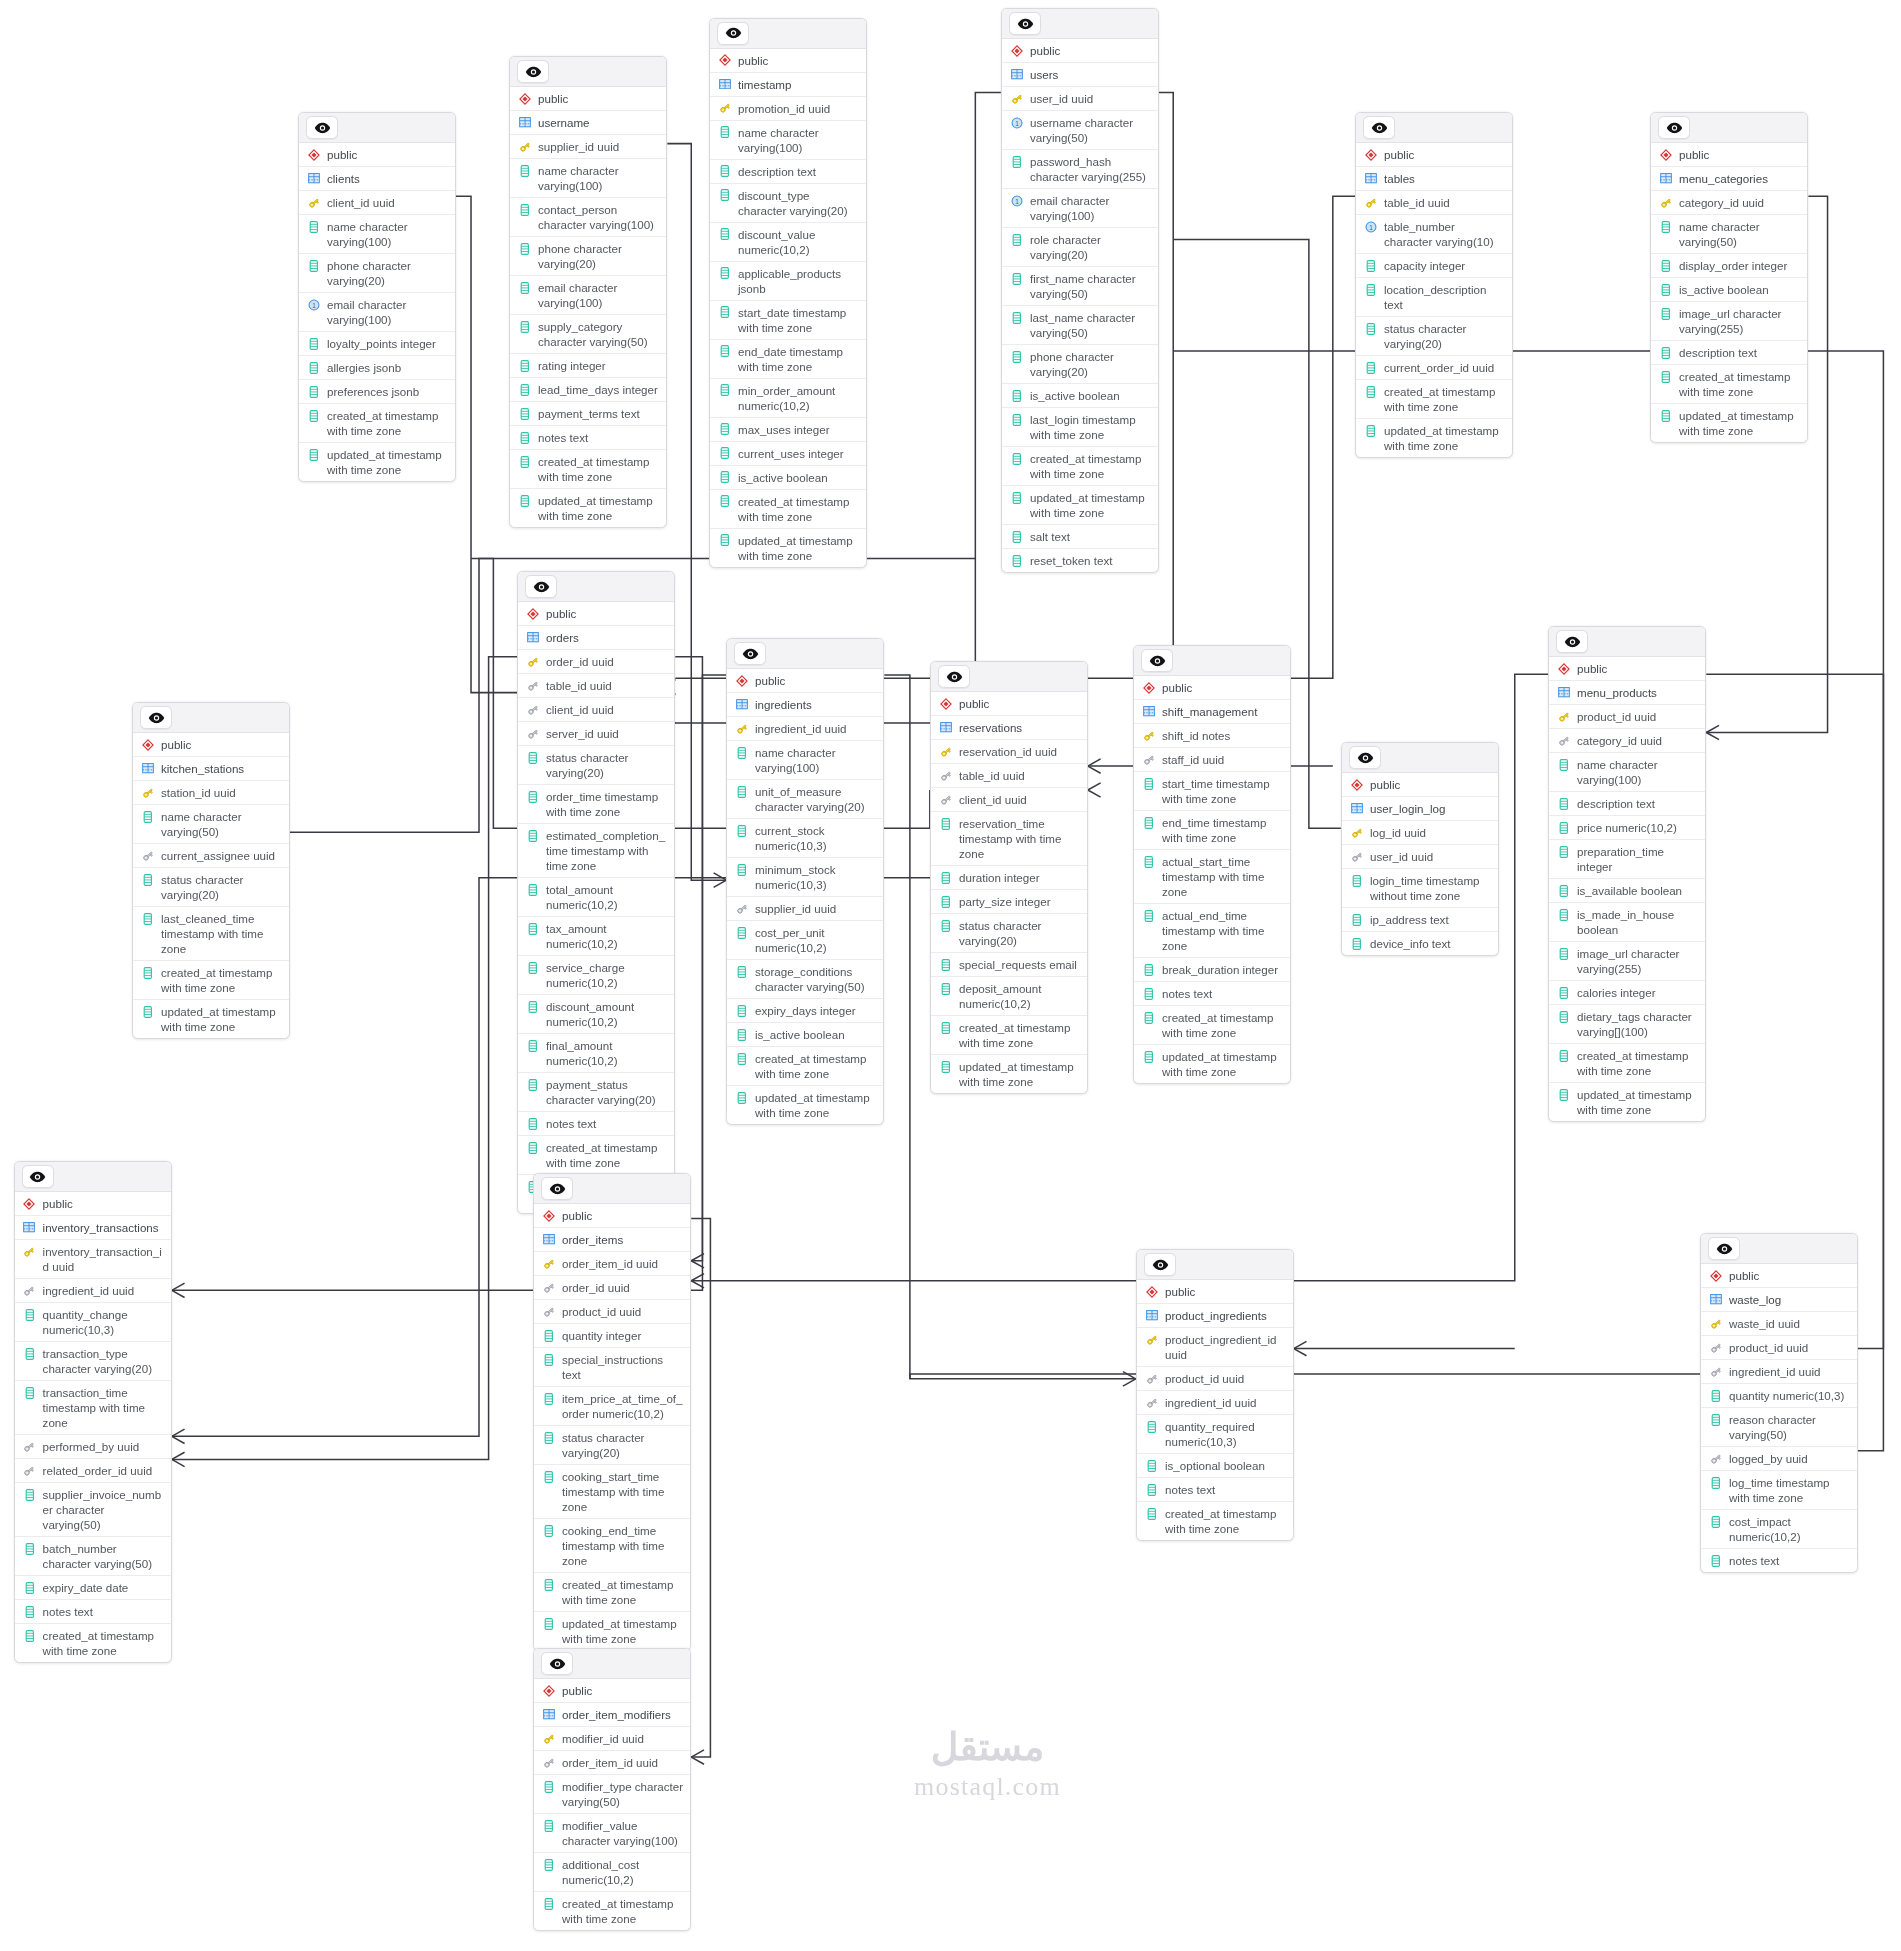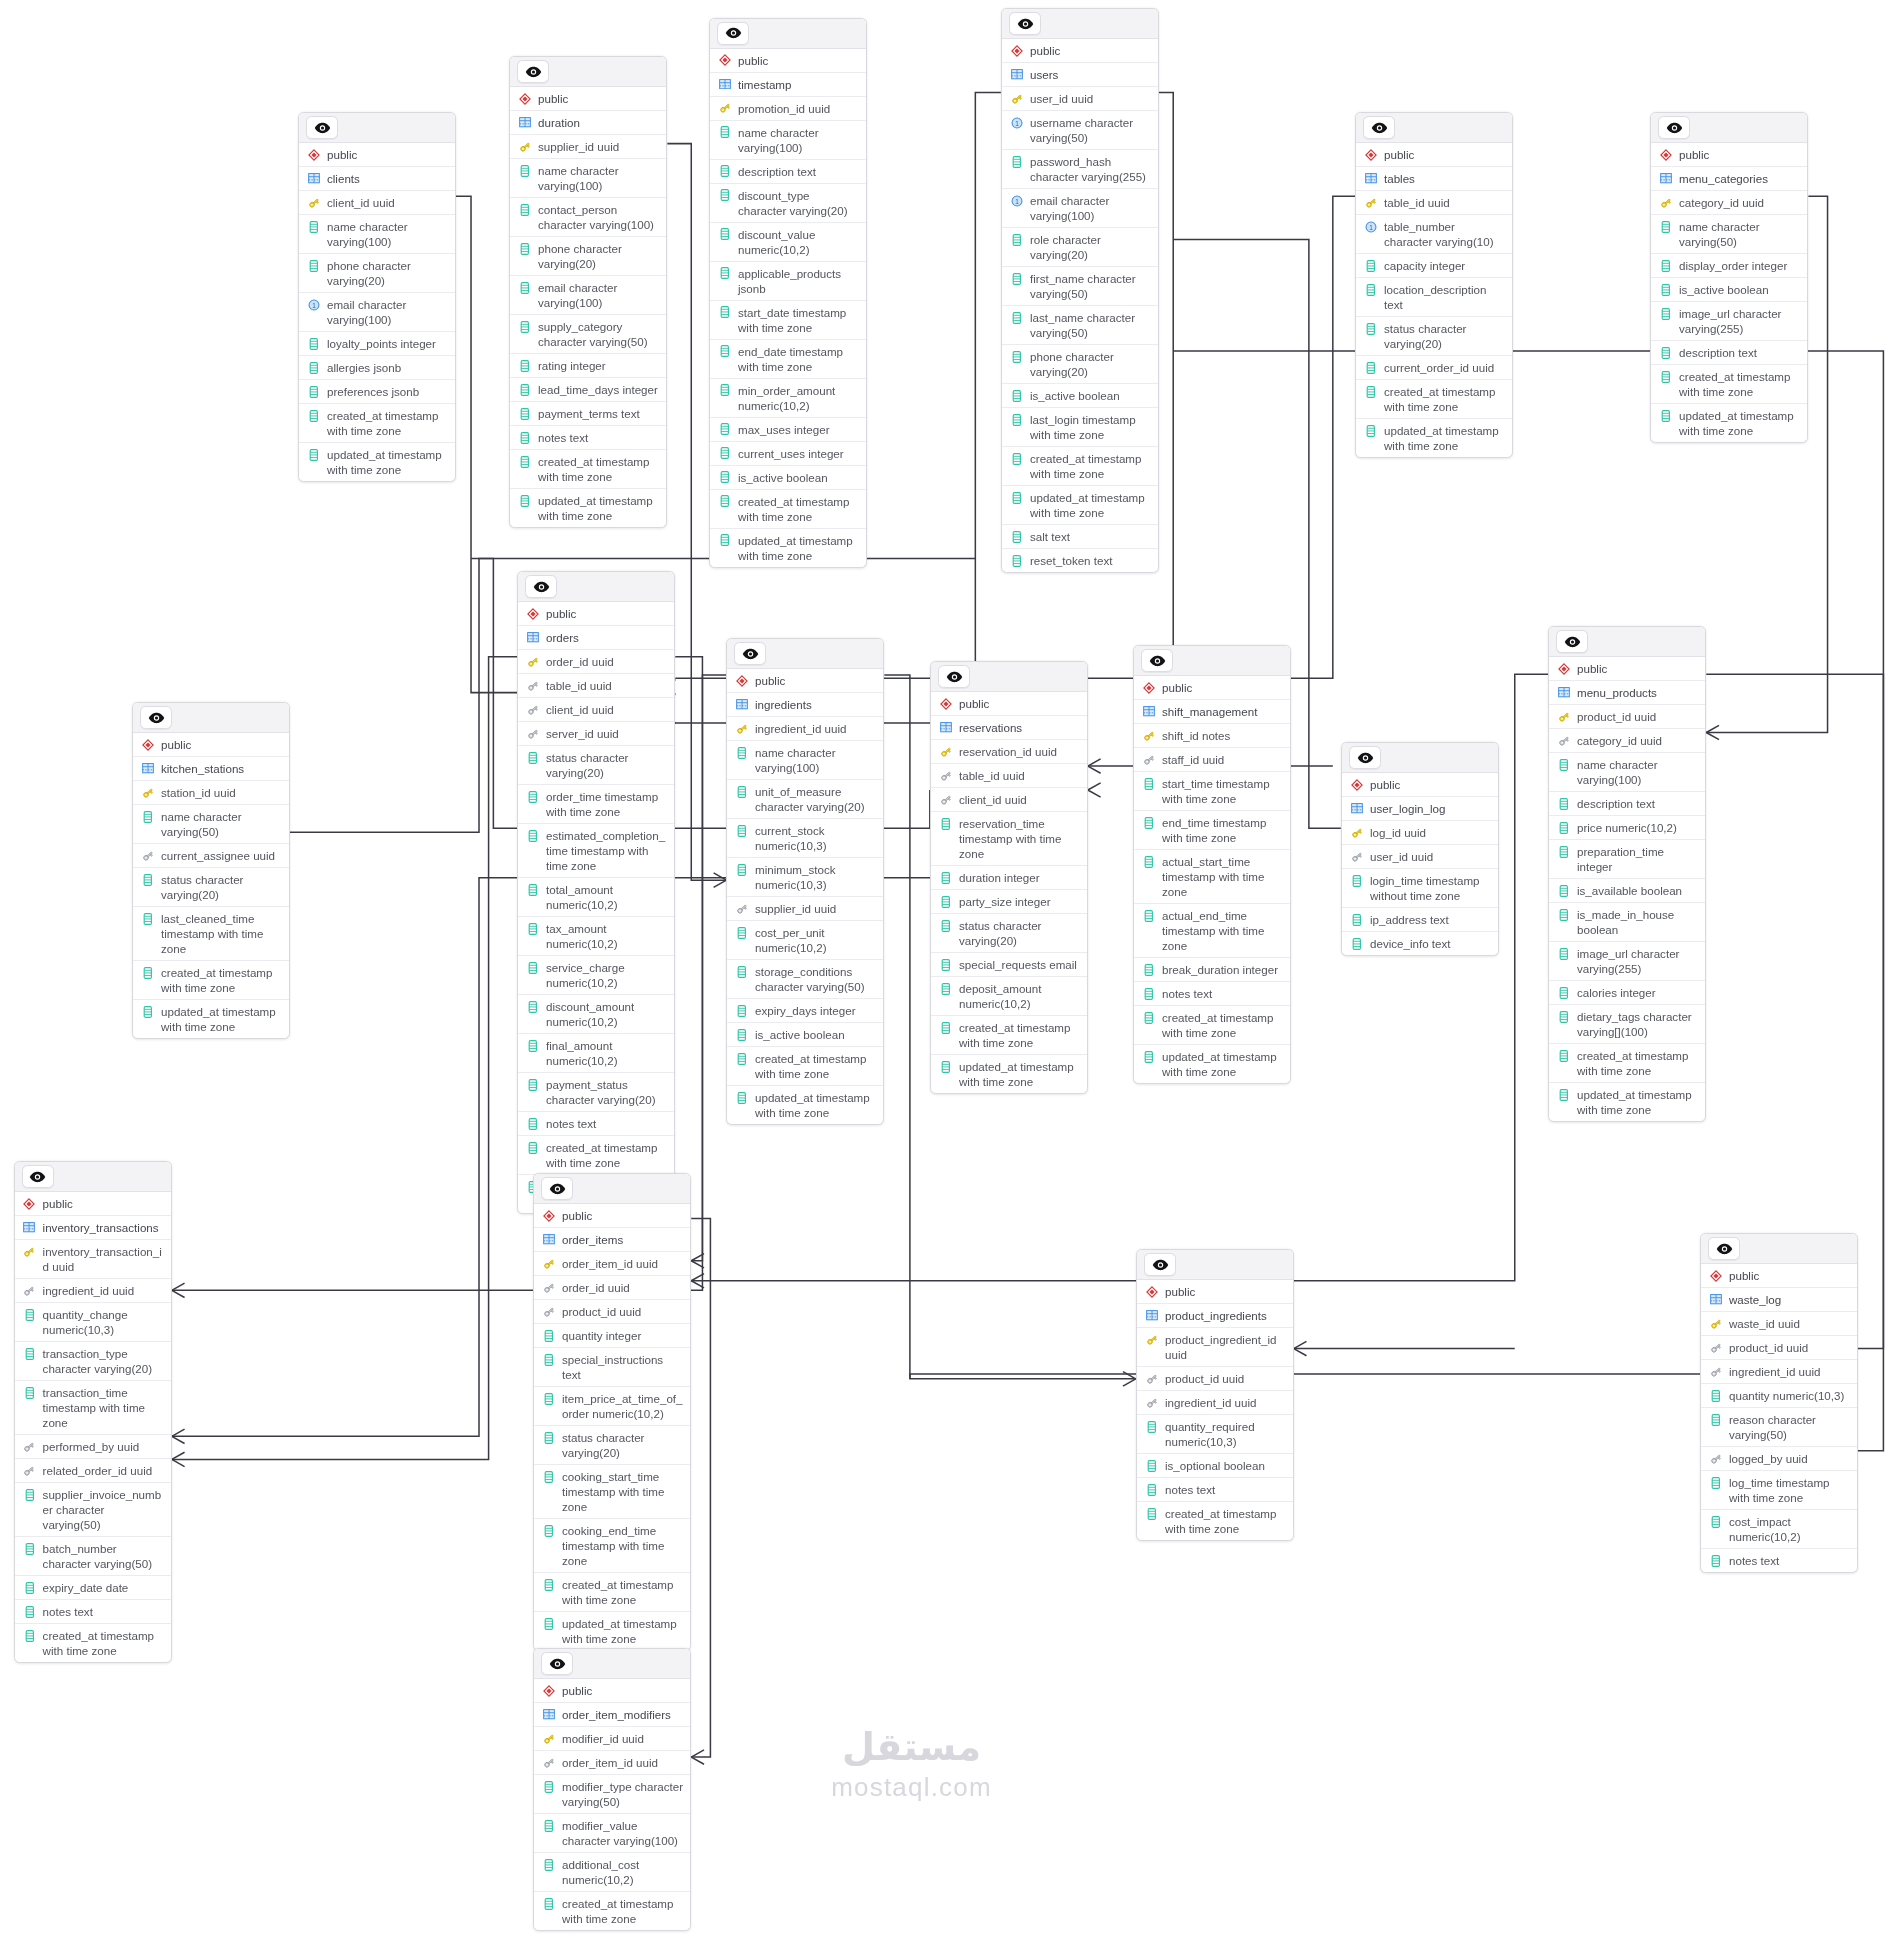--- a/index.html
+++ b/index.html
@@ -72,26 +72,27 @@
     flex: 1 1 auto;
     word-break: break-word;
     overflow-wrap: anywhere;
   }
   .row.schema .tx { color: #44474f; }
   .row.tname .tx { color: #44474f; }
   .row.tall { min-height: 38px; }
   
   #watermark {
     position: absolute;
-    left: 792px; top: 1724px;
+    left: 868px; top: 1724px;
     width: 239px;
     text-align: center;
     color: #d7d7dd;
     z-index: 2;
     user-select: none;
+    font-family: Liberation Serif, serif;
   }
   #watermark .ar {
     font-size: 38px;
     font-weight: bold;
     line-height: 46px;
     letter-spacing: 0.8px;
   }
   #watermark .en {
     font-size: 26px;
     letter-spacing: 1.2px;
@@ -325,21 +326,21 @@
         </div>
         <div class="row tname">
           <span class="ic">
             <svg width="12" height="10.4" viewBox="0 0 16 14">
               <rect x="0.8" y="0.8" width="14.4" height="12.4" fill="#dceaf8" stroke="#3a8ee6" stroke-width="1.3"></rect>
               <line x1="0.8" y1="5" x2="15.2" y2="5" stroke="#3a8ee6" stroke-width="1.2"></line>
               <line x1="0.8" y1="9.2" x2="15.2" y2="9.2" stroke="#3a8ee6" stroke-width="1.2" stroke-dasharray="2 1.6"></line>
               <line x1="8" y1="0.8" x2="8" y2="13.2" stroke="#3a8ee6" stroke-width="1.2"></line>
             </svg>
           </span>
-          <span class="tx">duration</span>
+          <span class="tx">username</span>
         </div>
         <div class="row">
           <span class="ic">
             <svg width="12" height="12" viewBox="0 0 16 16">
               <g transform="rotate(-42 8 8)">
                 <circle cx="4.4" cy="8" r="3.1" fill="#f2d02c" stroke="#c9a400" stroke-width="1"></circle>
                 <circle cx="4.4" cy="8" r="1.15" fill="#ffffff"></circle>
                 <rect x="7.2" y="6.9" width="7.6" height="2.2" fill="#f2d02c" stroke="#c9a400" stroke-width="0.8"></rect>
                 <rect x="11.1" y="9.1" width="1.7" height="2.4" fill="#f2d02c" stroke="#c9a400" stroke-width="0.8"></rect>
               </g>

